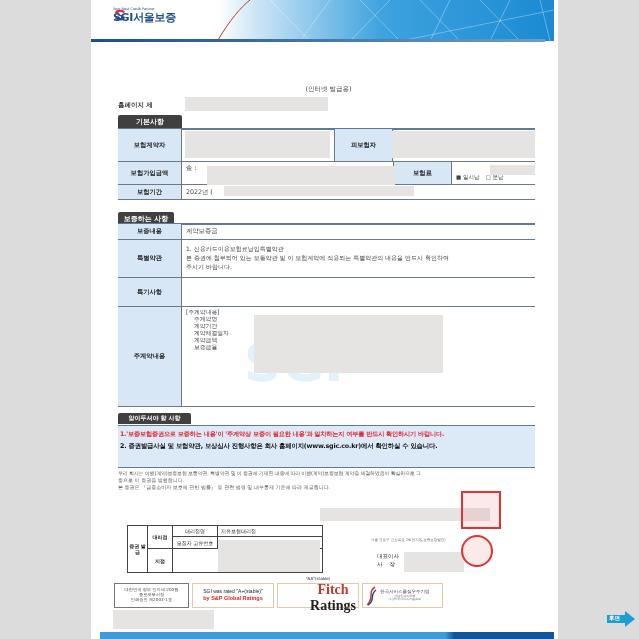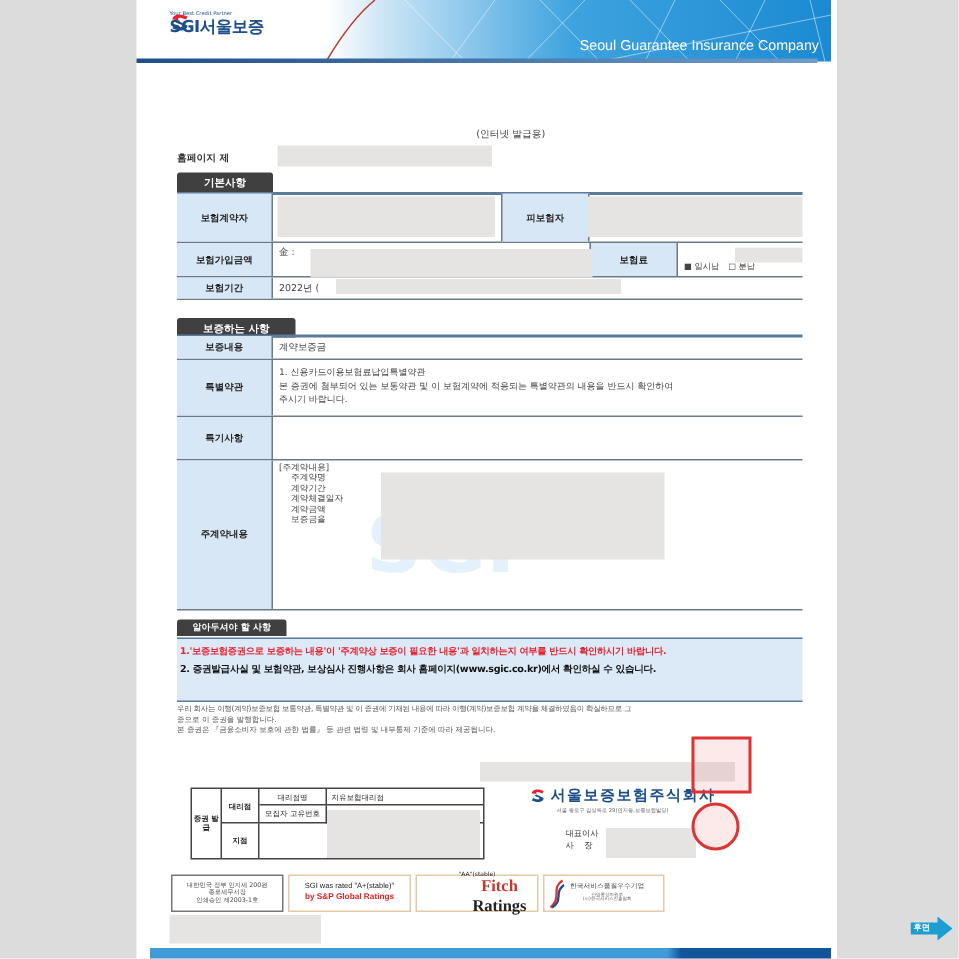--- a/index.html
+++ b/index.html
@@ -8,21 +8,21 @@
   .banner{position:absolute;left:9px;top:0;width:454px;height:41px;background:linear-gradient(90deg,#ffffff 0%,#ffffff 26%,#cfe6f6 34%,#3ea3df 62%,#1b8ad2 100%);overflow:hidden;}
   .banner-line{position:absolute;left:0;top:39px;width:454px;height:3px;background:linear-gradient(90deg,#1e4f8a,#6f9cc8);}
   .banner svg{position:absolute;left:0;top:0;}
   .logo{position:absolute;left:13px;top:8px;display:flex;align-items:center;gap:3px;}
   .logo-mark{width:14px;height:14px;}
   .logo-text{display:flex;flex-direction:column;line-height:1;}
   .logo-tag{font-size:3.5px;color:#1e4f8a;}
   .logo-name{font-size:11px;font-weight:bold;color:#1e4f8a;letter-spacing:-0.3px;}
   .banner-en{position:absolute;right:8px;top:25px;font-family:"Liberation Sans",sans-serif;font-size:9.5px;color:#fff;}
   .title{position:absolute;left:0;width:467px;top:63px;text-align:center;font-size:16px;font-weight:bold;letter-spacing:-0.5px;color:#111;}
-  .subtitle{position:absolute;left:16px;width:467px;top:85px;text-align:center;font-size:6.5px;color:#444;}
+  .subtitle{position:absolute;left:4px;width:467px;top:85px;text-align:center;font-size:6.5px;color:#444;}
   .certno{position:absolute;left:27px;top:101px;font-size:6.5px;font-weight:bold;color:#333;}
   .redact{position:absolute;background:#e6e4e2;}
   .section-tab{position:absolute;left:27px;height:13px;background:#404040;color:#fff;font-size:7px;font-weight:bold;display:flex;align-items:center;justify-content:center;border-radius:2px 2px 0 0;}
   .tbl{position:absolute;left:27px;width:417px;}
   .row{position:absolute;left:0;display:flex;border-bottom:1.5px solid #6b7a8a;}
   .lbl{background:#d8e7f6;font-size:6.3px;font-weight:bold;display:flex;align-items:center;justify-content:center;border-right:1.5px solid #6b7a8a;box-sizing:border-box;}
   .val{font-size:6.3px;color:#444;display:flex;align-items:center;padding-left:4px;box-sizing:border-box;}
   .topline{position:absolute;left:0;width:417px;height:1.5px;background:#5c7a9a;}
   .notice{position:absolute;left:27px;width:417px;top:425px;height:41px;background:#dce9f6;border-top:1.5px solid #5c7a9a;border-bottom:1.5px solid #5c7a9a;}
   .notice-1{position:absolute;left:2px;top:4px;font-size:6.2px;font-weight:bold;color:#e8222f;white-space:nowrap;letter-spacing:-0.2px;}
@@ -64,21 +64,20 @@
     <div class="logo">
       <svg class="logo-mark" viewBox="0 0 14 14">
         <path d="M2 5 C2 2,6 1,9 2 L12 3 L11 5 L8 4 C6 3.5,5 4.5,6 5.5 Z" fill="#e8222f"></path>
         <path d="M12 9 C12 12,8 13,5 12 L2 11 L3 9 L6 10 C8 10.5,9 9.5,8 8.5 L4 7 L6 6 Z" fill="#1e4f8a"></path>
       </svg>
       <div class="logo-text">
         <span class="logo-tag">Your Best Credit Partner</span>
         <span class="logo-name">SGI서울보증</span>
       </div>
     </div>
-    <div class="banner-en">Seoul Guarantee Insurance Company</div>
   </div>
   <div class="banner-line"></div>
 
   <div class="subtitle">(인터넷 발급용)</div>
   <div class="certno">홈페이지 제</div>
   <div class="redact" style="left:94px;top:97px;width:143px;height:14px;"></div>
 
   <div class="section-tab" style="top:115px;width:64px;">기본사항</div>
   <div class="tbl" style="top:128px;">
     <div class="topline" style="top:0;"></div>
@@ -101,21 +100,21 @@
       <div class="lbl" style="width:64px;">보험기간</div>
       <div class="val" style="width:353px;">2022년 (</div>
     </div>
   </div>
   <div class="redact" style="left:94px;top:131px;width:145px;height:27px;"></div>
   <div class="redact" style="left:301px;top:131px;width:143px;height:27px;"></div>
   <div class="redact" style="left:116px;top:166px;width:188px;height:19px;"></div>
   <div class="redact" style="left:399px;top:165px;width:45px;height:10px;"></div>
   <div class="redact" style="left:133px;top:186px;width:190px;height:10px;"></div>
 
-  <div class="section-tab" style="top:212px;width:79px;">보증하는 사항</div>
+  <div class="section-tab" style="top:212px;width:56px;">보증하는 사항</div>
   <div class="tbl" style="top:223px;">
     <div class="topline" style="top:0;"></div>
     <div class="row" style="top:1px;height:15px;width:417px;">
       <div class="lbl" style="width:64px;">보증내용</div>
       <div class="val" style="width:353px;">계약보증금</div>
     </div>
     <div class="row" style="top:17px;height:37px;width:417px;">
       <div class="lbl" style="width:64px;">특별약관</div>
       <div class="val" style="width:353px;flex-direction:column;align-items:flex-start;justify-content:center;line-height:1.45;font-size:6px;">
         <span>1. 신용카드이용보험료납입특별약관</span>
@@ -163,48 +162,41 @@
     <div style="left:20px;top:0;width:25px;height:23px;border-right:1px solid #444;border-bottom:1px solid #444;font-weight:bold;">대리점</div>
     <div style="left:45px;top:0;width:45px;height:11px;border-right:1px solid #444;border-bottom:1px solid #444;">대리점명</div>
     <div style="left:90px;top:0;width:104px;height:11px;border-bottom:1px solid #444;justify-content:flex-start;padding-left:3px;">지유보험대리점</div>
     <div style="left:45px;top:11px;width:45px;height:12px;border-right:1px solid #444;border-bottom:1px solid #444;">모집자 고유번호</div>
     <div style="left:90px;top:11px;width:104px;height:12px;border-bottom:1px solid #444;"></div>
     <div style="left:20px;top:23px;width:25px;height:23px;border-right:1px solid #444;font-weight:bold;">지점</div>
     <div style="left:45px;top:23px;width:149px;height:23px;"></div>
   </div>
   <div class="redact" style="left:127px;top:540px;width:102px;height:32px;"></div>
 
-  <div class="company">
-    <svg width="11" height="11" viewBox="0 0 14 14">
-      <path d="M2 5 C2 2,6 1,9 2 L12 3 L11 5 L8 4 C6 3.5,5 4.5,6 5.5 Z" fill="#e8222f"></path>
-      <path d="M12 9 C12 12,8 13,5 12 L2 11 L3 9 L6 10 C8 10.5,9 9.5,8 8.5 L4 7 L6 6 Z" fill="#1e4f8a"></path>
-    </svg>
-    <span class="company-name">서울보증보험주식회사</span>
-  </div>
   <div class="company-addr">서울 종로구 김상옥로 29(연지동,보증보험빌딩)</div>
   <div class="ceo">
     <div>대표이사</div>
     <div style="white-space:pre;">사    장</div>
   </div>
   <div class="redact" style="left:313px;top:552px;width:60px;height:20px;"></div>
   <div class="seal-sq"></div>
   <div class="seal-ci"></div>
 
   <div class="badge" style="left:23px;width:75px;font-size:4.2px;color:#444;border-color:#777;">
     <span>대한민국 정부 인지세 200원</span>
     <span>종로세무서장</span>
     <span>인쇄승인 제2003-1호</span>
   </div>
   <div class="badge" style="left:101px;width:82px;font-family:'Liberation Sans',sans-serif;border-color:#e3c9a8;">
     <span style="font-size:5px;color:#222;">SGI was rated "A+(stable)"</span>
     <span style="font-size:5.5px;color:#d22;font-weight:bold;">by S&amp;P Global Ratings</span>
   </div>
   <div class="badge" style="left:186px;width:82px;border-color:#e3c9a8;">
     <span style="font-size:4px;color:#222;">"AA"(stable)</span>
-    <span style="font-family:'Liberation Serif',serif;font-size:11px;font-weight:bold;padding-left:30px;">
+    <span style="font-family:'Liberation Serif',serif;font-size:14px;font-weight:bold;padding-left:30px;">
       <span style="color:#c0392b;">Fitch</span>
       <span style="color:#222;">Ratings</span>
     </span>
   </div>
   <div class="badge" style="left:271px;width:81px;flex-direction:row;gap:3px;border-color:#e3c9a8;justify-content:flex-start;padding-left:2px;">
     <svg width="12" height="20">
       <path d="M10 1 C2 6,10 12,2 19" stroke="#d33" stroke-width="1.5" fill="none"></path>
       <path d="M11 4 C4 9,11 14,3 19" stroke="#1e4f8a" stroke-width="1.5" fill="none"></path>
     </svg>
     <div style="display:flex;flex-direction:column;align-items:center;line-height:1.2;">

